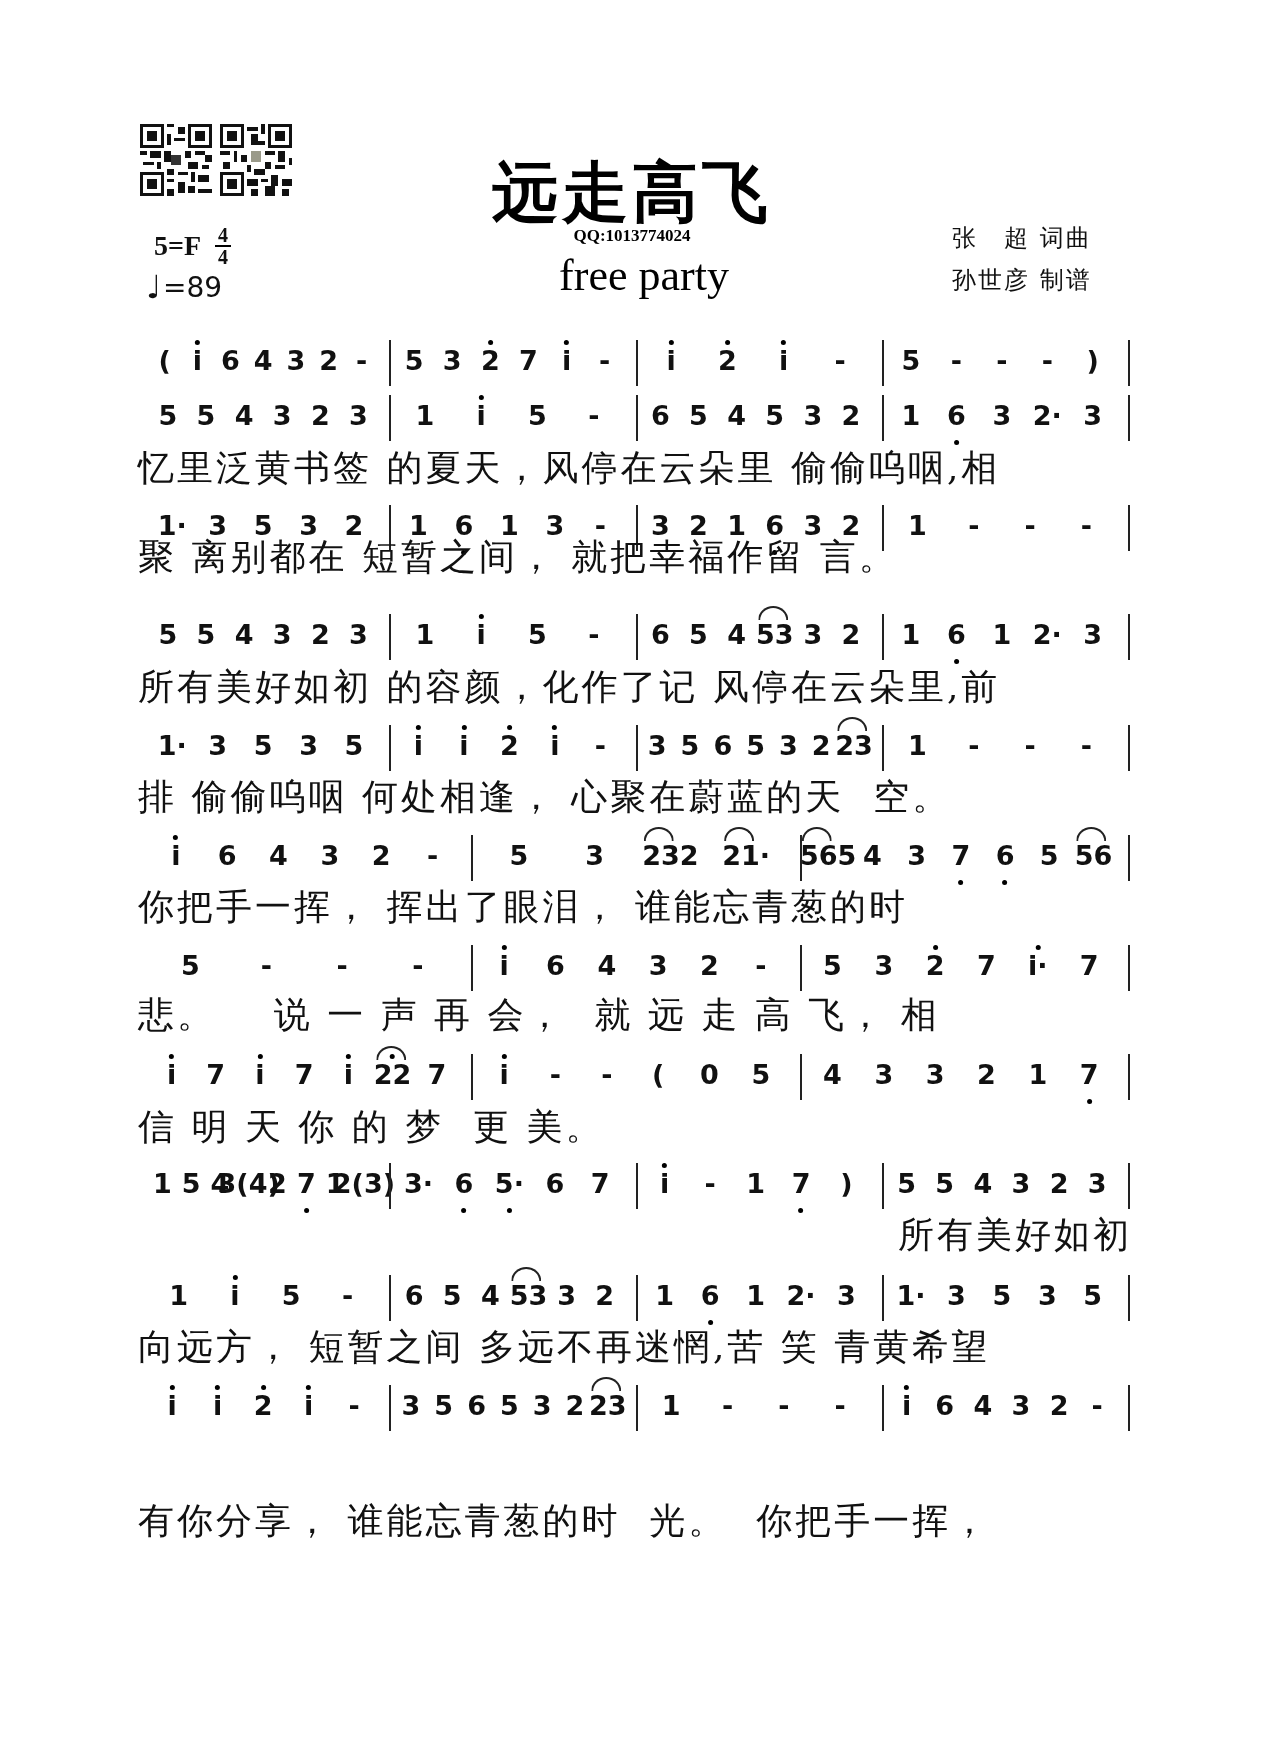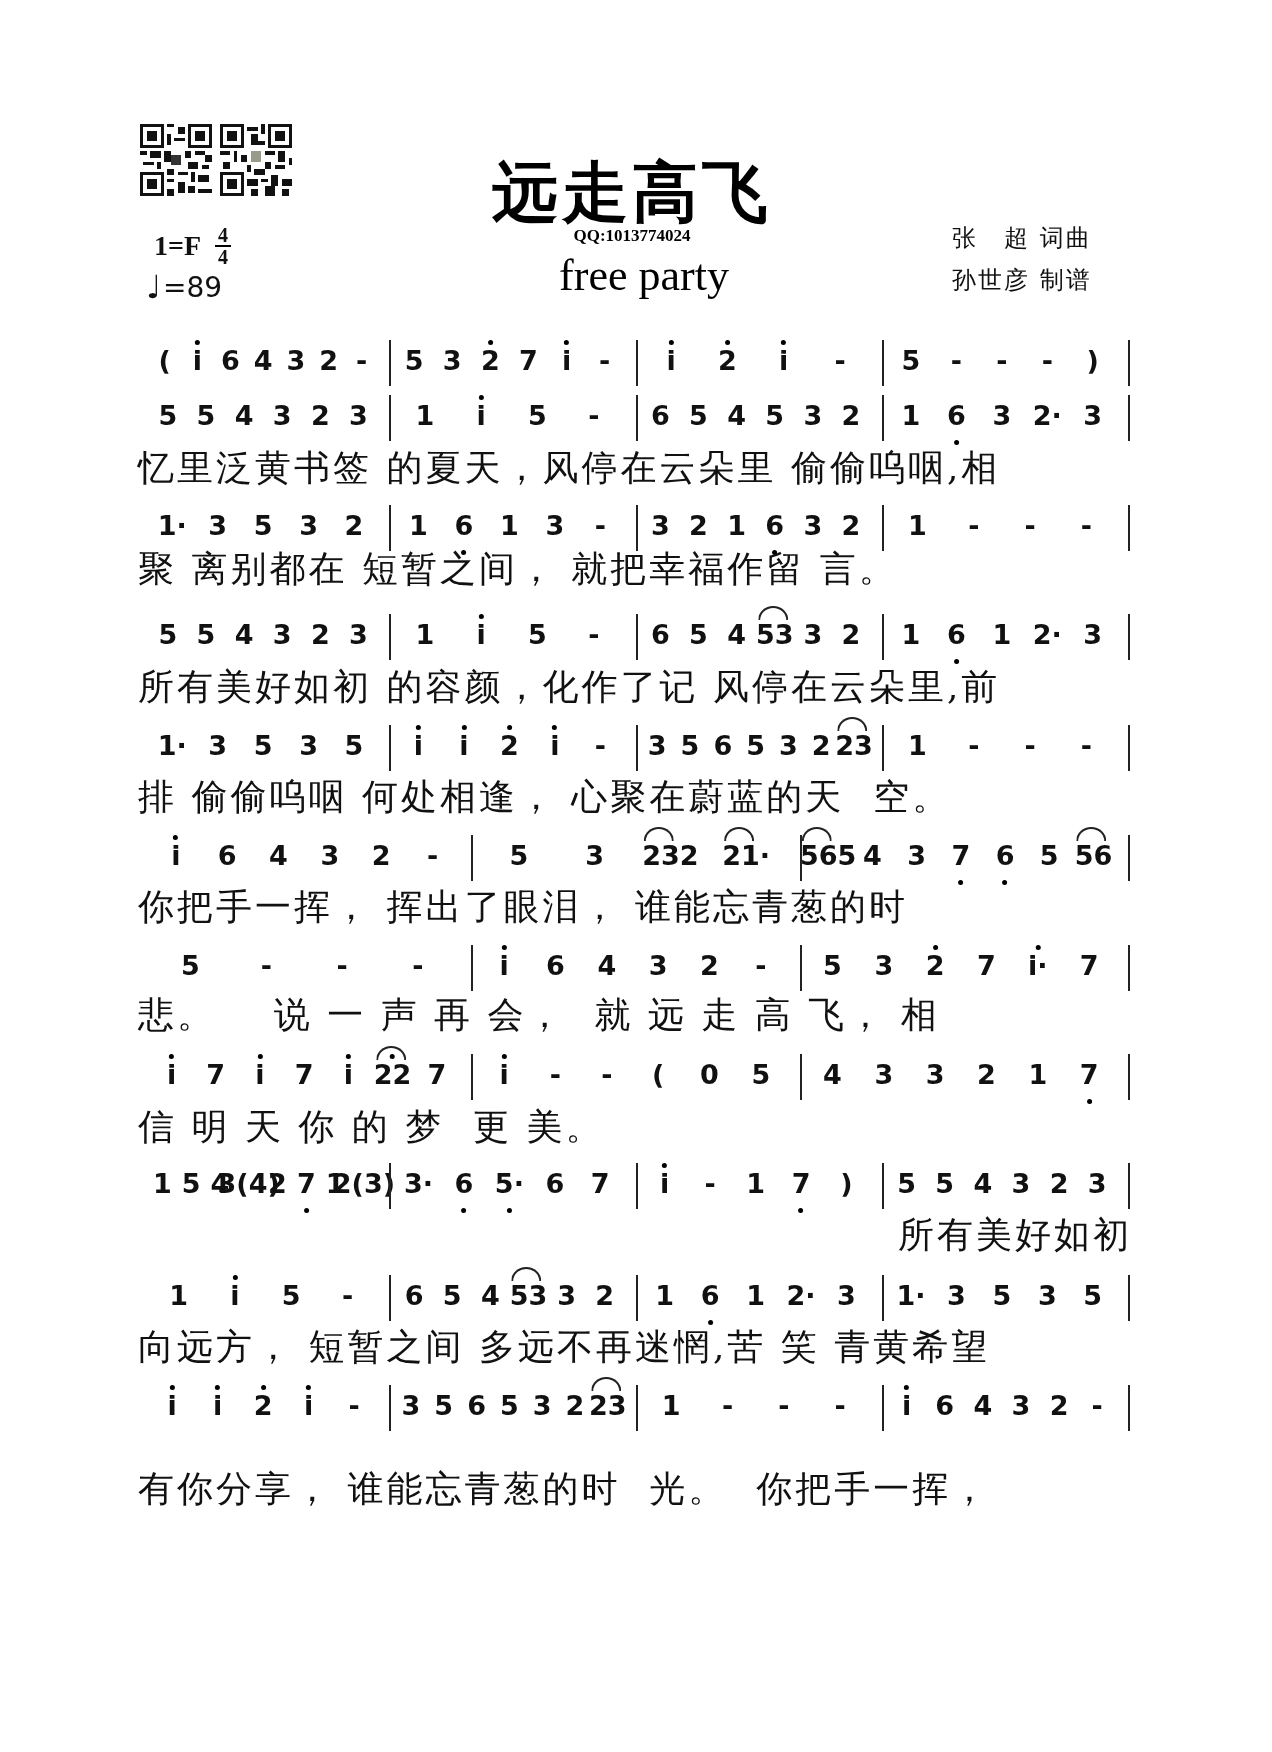--- a/index.html
+++ b/index.html
@@ -105,21 +105,21 @@
         <rect x="18" y="19" width="2" height="2"></rect>
     </g>
   </svg>
 </div>
 
 <div class="abs title">远走高飞</div>
 <div class="abs qq">QQ:1013774024</div>
 <div class="abs sub">free party</div>
 
 <div class="abs key">
-  <span>1=F</span>
+  <span>5=F</span>
   <span class="frac">
     <span>4</span>
     <span class="bar"></span>
     <span>4</span>
   </span>
 </div>
 <div class="abs tempo">
   <span style="font-size:32px;">♩</span>
   <span>=89</span>
 </div>
@@ -203,21 +203,21 @@
       <span class="tok" style="left: 629.677px;">6<span class="dot-lo"></span></span>
       <span class="tok" style="left: 667.782px;">3</span>
       <span class="tok" style="left: 705.887px;">2</span>
       <span class="barline" style="left: 736.75px;"></span>
       <span class="tok" style="left: 772.5px;">1</span>
       <span class="tok" style="left: 828.75px;">-</span>
       <span class="tok" style="left: 885px;">-</span>
       <span class="tok" style="left: 941.25px;">-</span>
       <span class="barline" style="left: 983px;"></span>
     </div>
-    <div class="lyric" style="top: 544px;">聚 离别都在 短暂之间， 就把幸福作留 言。</div>
+    <div class="lyric" style="top: 532px;">聚 离别都在 短暂之间， 就把幸福作留 言。</div>
     <div class="line" style="top: 614px;">
       <span class="tok" style="left: 22.8629px;">5</span>
       <span class="tok" style="left: 60.9677px;">5</span>
       <span class="tok" style="left: 99.0726px;">4</span>
       <span class="tok" style="left: 137.177px;">3</span>
       <span class="tok" style="left: 175.282px;">2</span>
       <span class="tok" style="left: 213.387px;">3</span>
       <span class="barline" style="left: 244.25px;"></span>
       <span class="tok" style="left: 280px;">1</span>
       <span class="tok" style="left: 336.25px;">i<span class="dot-hi"></span></span>
@@ -416,14 +416,14 @@
       <span class="tok" style="left: 695px;">-</span>
       <span class="barline" style="left: 736.75px;"></span>
       <span class="tok" style="left: 761.613px;">i<span class="dot-hi"></span></span>
       <span class="tok" style="left: 799.718px;">6</span>
       <span class="tok" style="left: 837.823px;">4</span>
       <span class="tok" style="left: 875.927px;">3</span>
       <span class="tok" style="left: 914.032px;">2</span>
       <span class="tok" style="left: 952.137px;">-</span>
       <span class="barline" style="left: 983px;"></span>
     </div>
-    <div class="lyric" style="top: 1464px;">有你分享， 谁能忘青葱的时  光。  你把手一挥，</div>
+    <div class="lyric" style="top: 1496px;">有你分享， 谁能忘青葱的时  光。  你把手一挥，</div>
   </div>
 
 </body></html>

